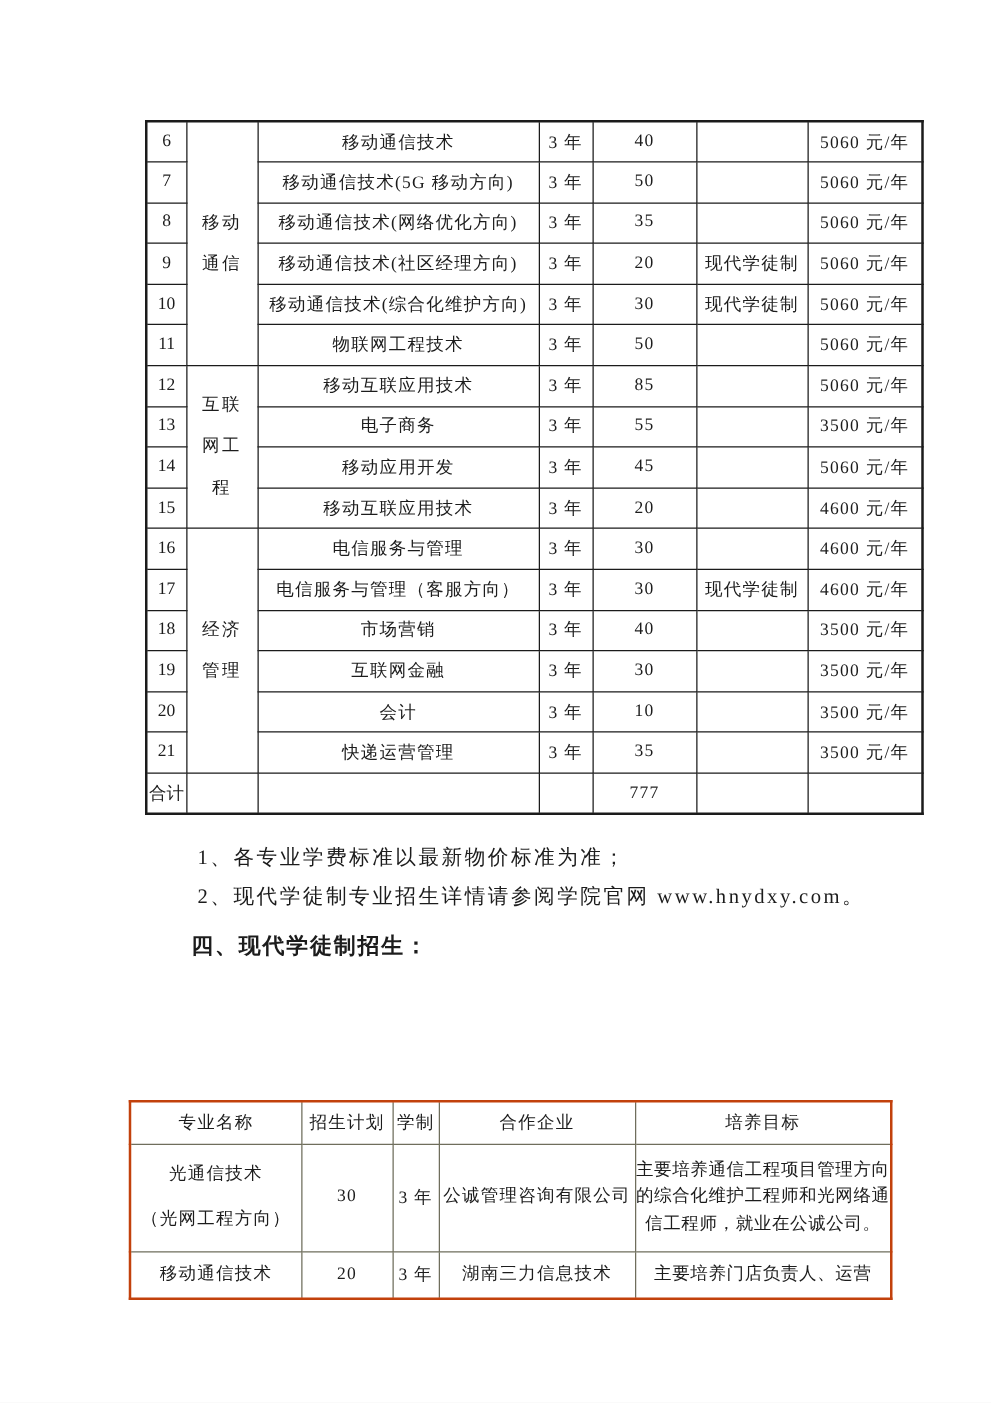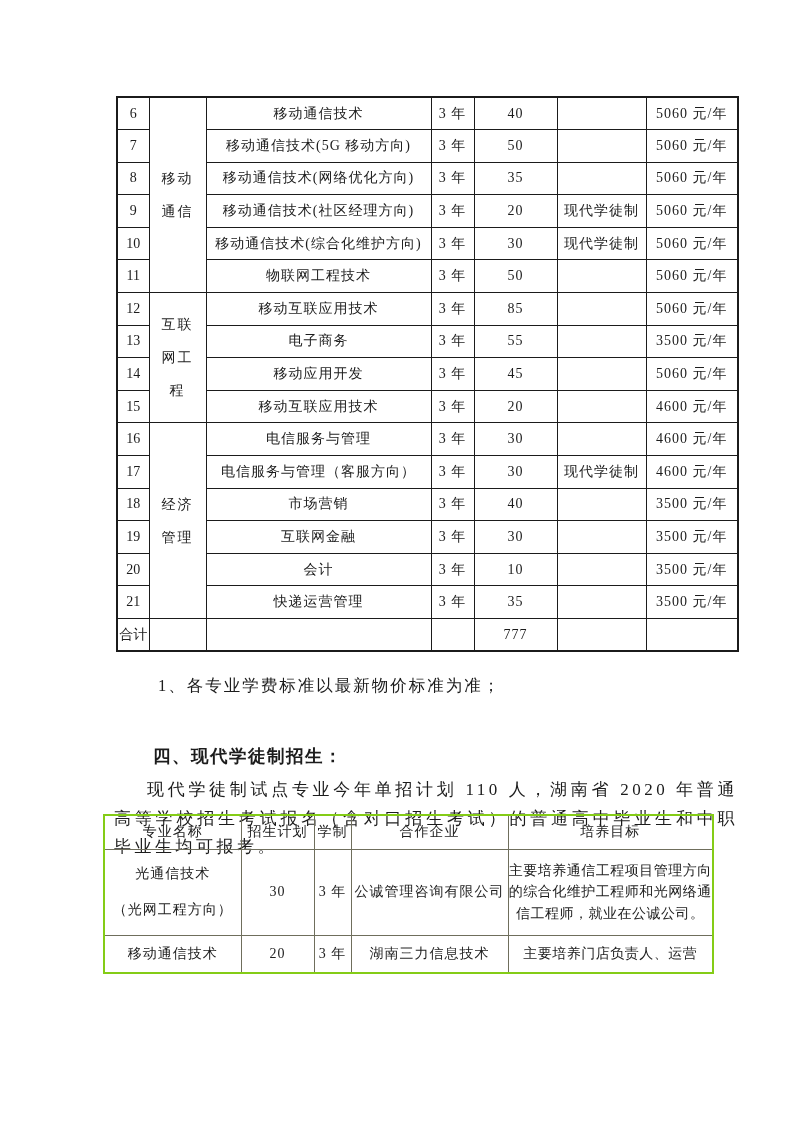--- a/index.html
+++ b/index.html
@@ -73,25 +73,25 @@
     line-height: 28.6px;
     letter-spacing: 3.5px;
     text-align: justify;
     text-indent: 33px;
   }
 
   
   .app {
     position: absolute;
     left: 103px;
-    top: 814px;
+    top: 880px;
     width: 609px;
     font-size: 14px;
     letter-spacing: 1px;
-    border: 2px solid #84cc16;
+    border: 2px solid #c2410c;
   }
   .app td {
     border: 1px solid #6f6e5c;
     text-align: center;
     vertical-align: middle;
     padding: 0;
     overflow: hidden;
   }
   .app tr.hdr { height: 34px; }
   .app tr.r1  { height: 86px; }
@@ -258,25 +258,25 @@
         <td class="c-years"></td>
         <td class="c-plan">777</td>
         <td class="c-mode"></td>
         <td class="c-fee"></td>
       </tr>
     </tbody>
   </table>
 
   <div class="notes">
     <div class="note-line">1、各专业学费标准以最新物价标准为准；</div>
+    <div class="note-line">2、现代学徒制专业招生详情请参阅学院官网 www.hnydxy.com。</div>
   </div>
 
   <div class="section-heading">四、现代学徒制招生：</div>
 
-  <div class="intro">现代学徒制试点专业今年单招计划 110 人，湖南省 2020 年普通高等学校招生考试报名（含对口招生考试）的普通高中毕业生和中职毕业生均可报考。</div>
 
   <table class="app">
     <colgroup>
       <col style="width:137px">
         <col style="width:73px">
         <col style="width:37px">
       <col style="width:157px">
         <col style="width:205px">
     </colgroup>
     <tbody>

